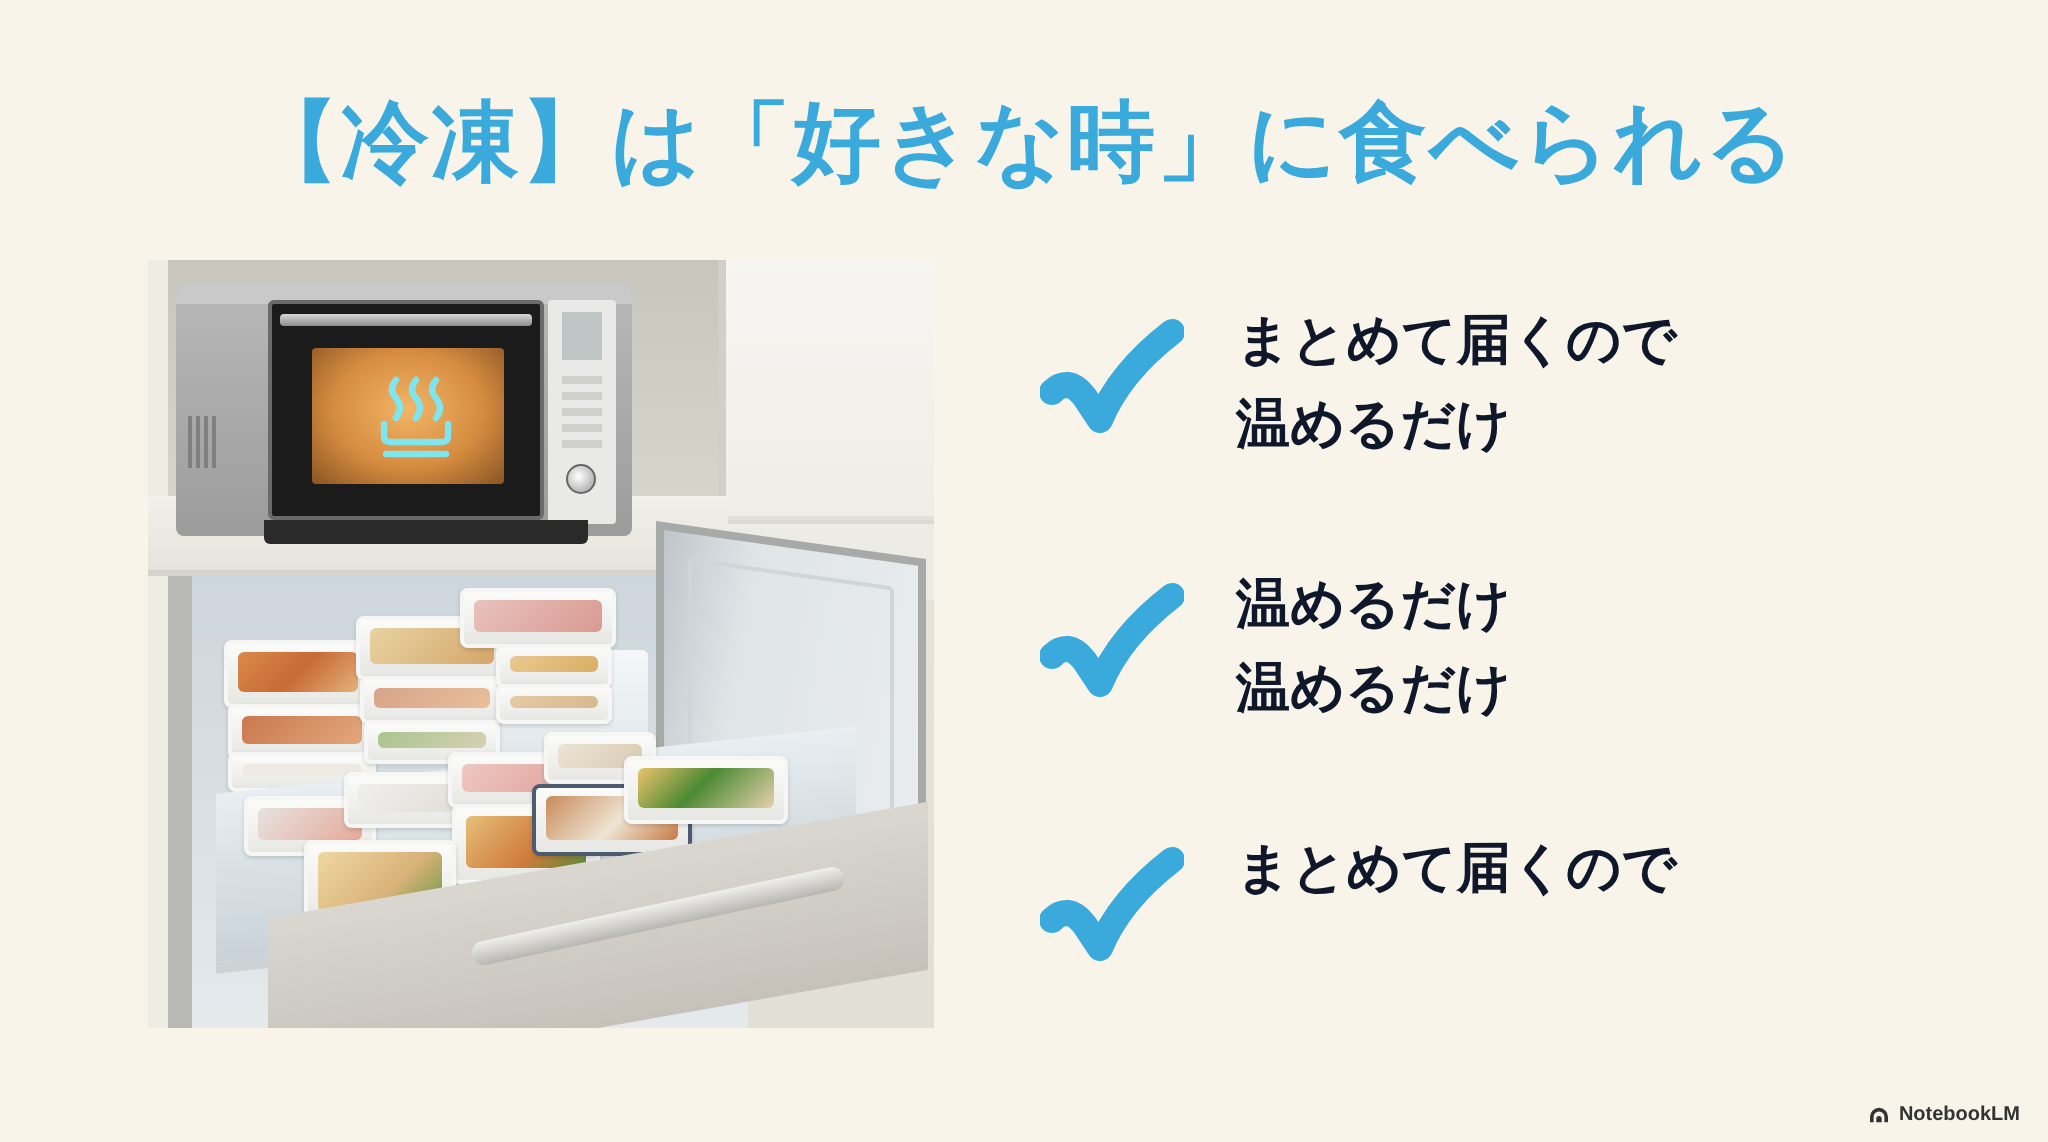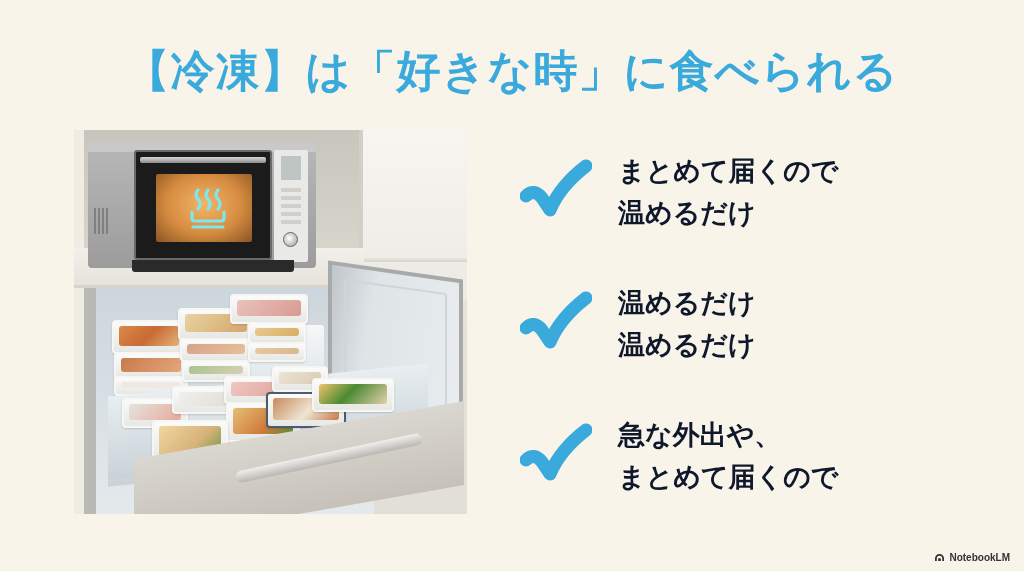--- a/index.html
+++ b/index.html
@@ -294,21 +294,20 @@
     <div class="check-text">
       <div>温めるだけ</div>
       <div>温めるだけ</div>
     </div>
   </div>
   <div class="check-item" style="top:264px;">
     <svg class="check-icon" viewBox="0 0 72 72">
       <path d="M6 38 Q14 30 22 40 L30 52 Q40 28 66 8" fill="none" stroke="#3aa9dc" stroke-width="13" stroke-linecap="round" stroke-linejoin="round"></path>
     </svg>
     <div class="check-text">
-      <div>急な外出や、</div>
       <div>まとめて届くので</div>
     </div>
   </div>
 </div>
 
 <div class="footer-brand">
   <svg class="brand-icon" viewBox="0 0 12 10">
     <path d="M1 9 V6 a5 5 0 0 1 10 0 V9 H9 V6 a3 3 0 0 0 -6 0 V9 Z M4.5 9 V7 a1.5 1.5 0 0 1 3 0 V9 Z" fill="#333"></path>
   </svg>
   <span>NotebookLM</span>

